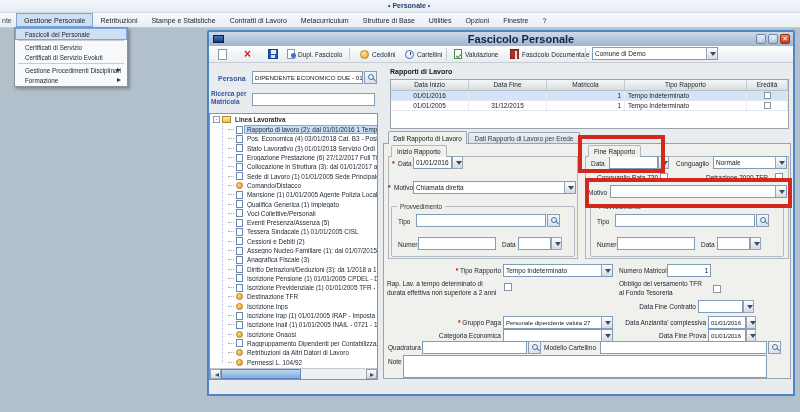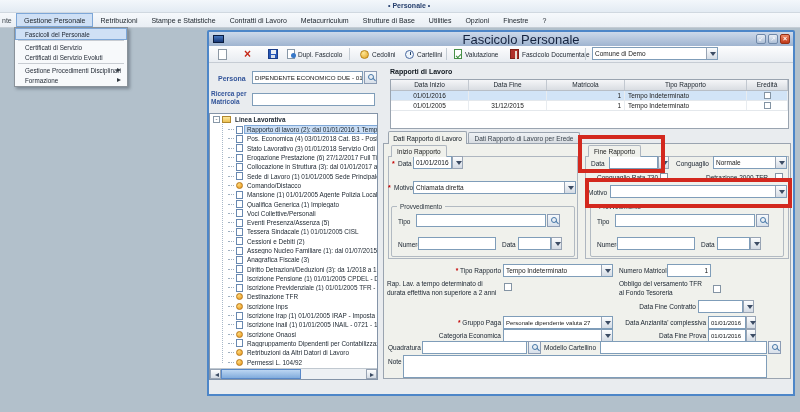--- a/index.html
+++ b/index.html
@@ -16,21 +16,21 @@
   .dropdown{position:absolute;left:14px;top:27px;width:114px;background:#f7f9fb;border:1px solid #8a929a;box-shadow:2px 2px 3px rgba(40,50,60,.4);z-index:60;padding:1px;}
   .mitem{position:relative;display:flex;align-items:center;height:10px;padding-left:9px;font-size:6.3px;color:#1c2430;white-space:nowrap;}
   .mitem.hl{background:#cfe0f5;outline:1px solid #7da7d8;}
   .mitem.sep{height:3px;padding:0;}
   .mitem.sep::after{content:"";position:absolute;left:2px;right:2px;top:1px;height:1px;background:#c8ccd2;}
   .subarrow{display:none;}
   .subarrow.show{display:block;position:absolute;right:3px;width:0;height:0;border:2.5px solid transparent;border-left:4px solid #303840;}
   
   .window{position:absolute;left:207px;top:30px;width:588px;height:366px;border:2px solid #4d86c8;background:#e9ecef;border-radius:2px 2px 0 0;}
   .titlebar{position:absolute;left:0;top:0;width:584px;height:14px;background:linear-gradient(#cdd9ea,#9fb4d0);display:flex;align-items:center;}
-  .title{position:absolute;left:0;right:0;text-align:center;font-size:13px;font-weight:normal;color:#15233f;padding-left:40px;}
+  .title{position:absolute;left:0;right:0;text-align:center;font-size:11px;font-weight:bold;color:#15233f;padding-left:40px;}
   .wicon{position:absolute;left:4px;top:3px;width:11px;height:8px;background:linear-gradient(#4878c0,#183878);border:1px solid #0a1c40;}
   .wbtns{position:absolute;right:3px;top:2px;display:flex;gap:2px;}
   .wbtn{width:10px;height:10px;border:1px solid #7088a8;border-radius:2px;background:linear-gradient(#e8eef6,#aebfd6);color:#fff;font-size:6px;line-height:8px;text-align:center;}
   .wbtn.close{background:linear-gradient(#ee8866,#c03818);border-color:#943016;font-weight:bold;font-size:7px;}
   
   .toolbar{position:absolute;left:0;top:14px;width:584px;height:17px;background:linear-gradient(#fdfdfe,#e8ecf1);border-bottom:1px solid #c6ccd4;}
   .tbtn{position:absolute;top:1px;height:14px;display:flex;align-items:center;gap:3px;font-size:6.5px;color:#1c242e;padding:0 2px;white-space:nowrap;}
   .tsep{position:absolute;top:2px;width:1px;height:12px;background:#c4ccd4;}
   .ico-new{width:9px;height:11px;background:#fff;border:1px solid #8c98a4;}
   .ico-x{color:#c62818;font-size:12px;font-weight:bold;line-height:11px;}

